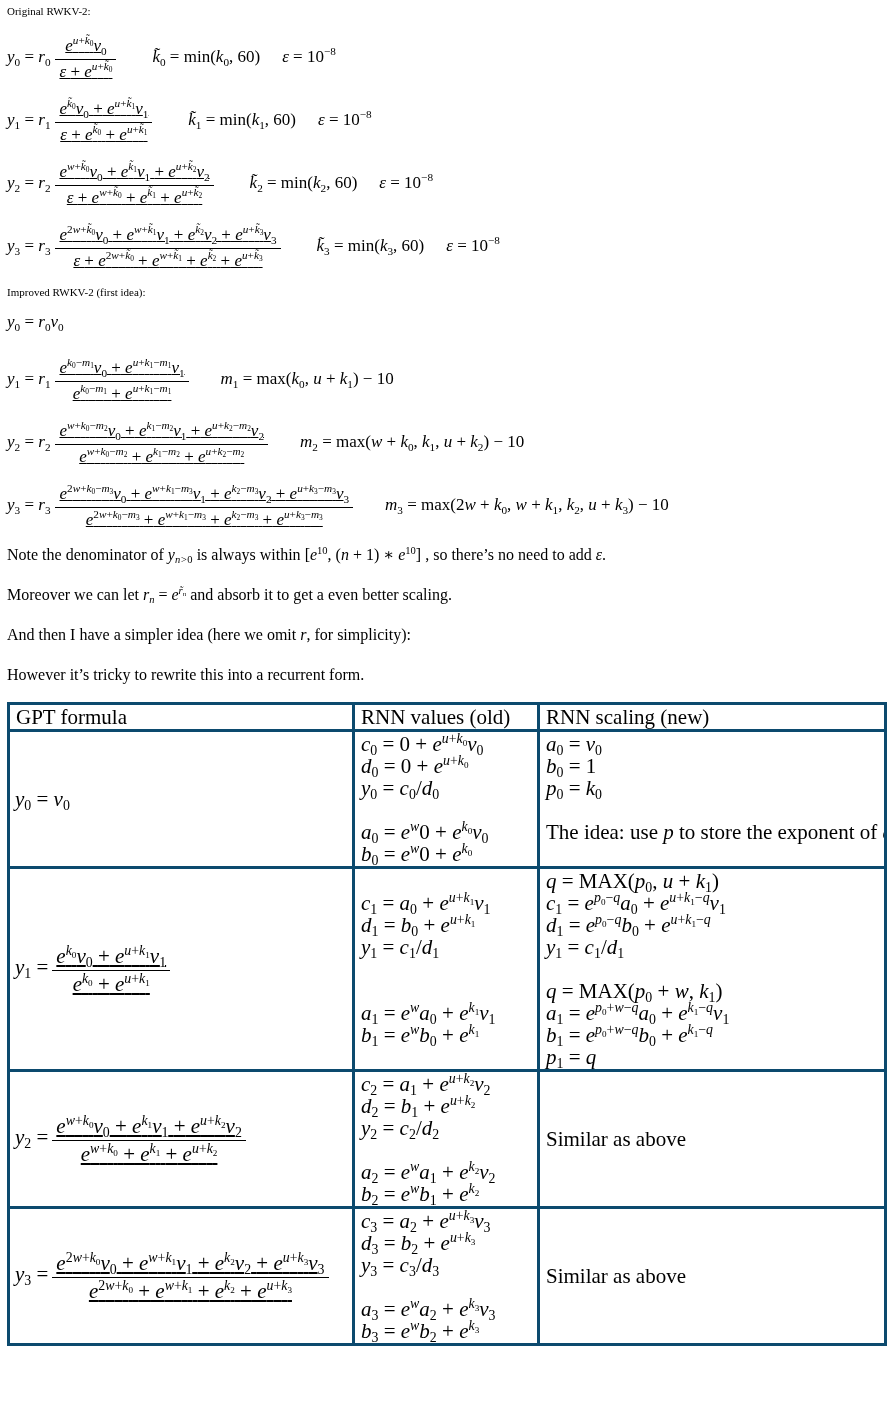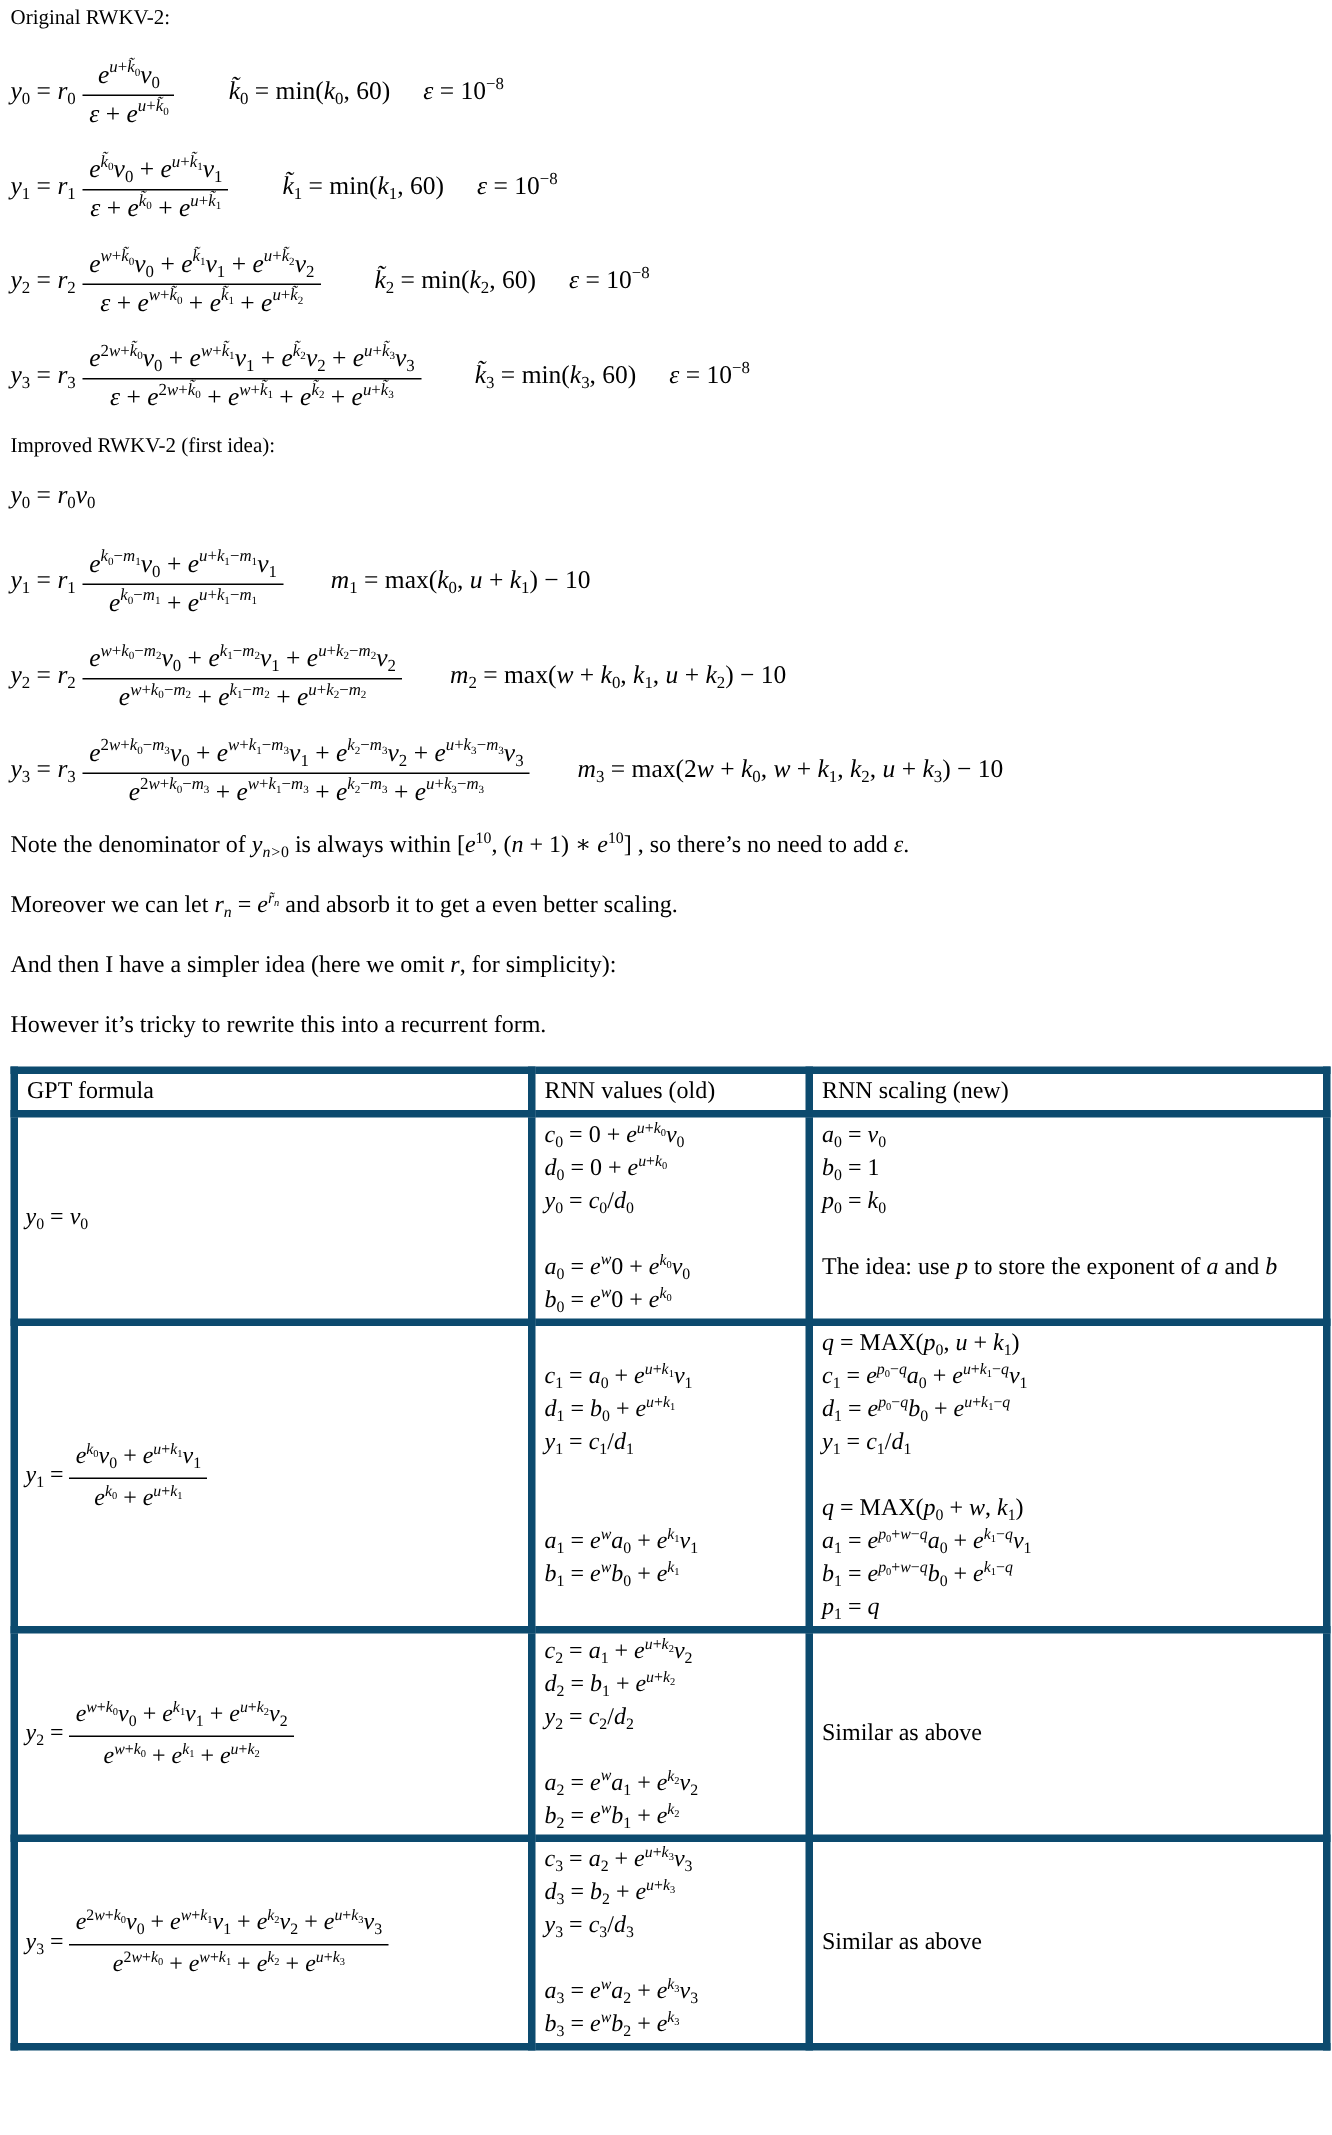--- a/index.html
+++ b/index.html
@@ -2,40 +2,40 @@
 <html><head>
 <meta charset="utf-8">
 <style>
   html,body{margin:0;padding:0;background:#ffffff;color:#000;}
   body{
     width:888px;height:1423px;overflow:hidden;
     font-family:"Liberation Serif","DejaVu Serif",serif;
     font-size:16px;
   }
   .page{padding:5px 5px 0 7px;}
-  .h{font-size:14px;margin:0 0 17px 0;}
+  .h{font-size:11px;margin:0 0 17px 0;}
   .h2{margin:8px 0 14px 0;}
   .fblock{font-size:17px;margin:0 0 15px 0;white-space:nowrap;}
   .fsimple{margin:2px 0 24px 0;}
   .math{font-style:italic;}
   .up{font-style:normal;}
   sup{font-size:66%;line-height:0;}
   sub{font-size:66%;line-height:0;vertical-align:-0.32em;}
-  .frac{display:inline-block;vertical-align:middle;text-align:center;margin:0 6px 0 5px;}
+  .frac{display:inline-block;vertical-align:middle;text-align:center;margin:0 6px 0 5px;text-decoration:underline;}
   .frac .num{display:block;border-bottom:1px solid #000;padding:2px 4px 3px 4px;}
   .frac .den{display:block;padding:2px 4px 0 4px;}
   .fgap{display:inline-block;}
   p.note{margin:0 0 22px 0;font-size:16px;}
   p.note:last-of-type{margin-bottom:18px;}
   table{border-collapse:collapse;table-layout:fixed;width:880px;}
   th,td{
-    border:5px solid #0c4a6e;
+    border:3px solid #0c4a6e;
     padding:1px 6px;
     font-weight:normal;text-align:left;vertical-align:top;
-    font-size:16px;line-height:22px;overflow:hidden;
+    font-size:21px;line-height:22px;overflow:hidden;
   }
   th{height:22px;padding:1px 6px;}
   td.c1{white-space:nowrap;padding-left:5px;}
   .vmid{vertical-align:middle;}
   .fline{min-height:22px;white-space:nowrap;}
   .tline{font-style:normal;}
   td .frac{margin:0 4px;}
 </style>
 </head>
 <body>

